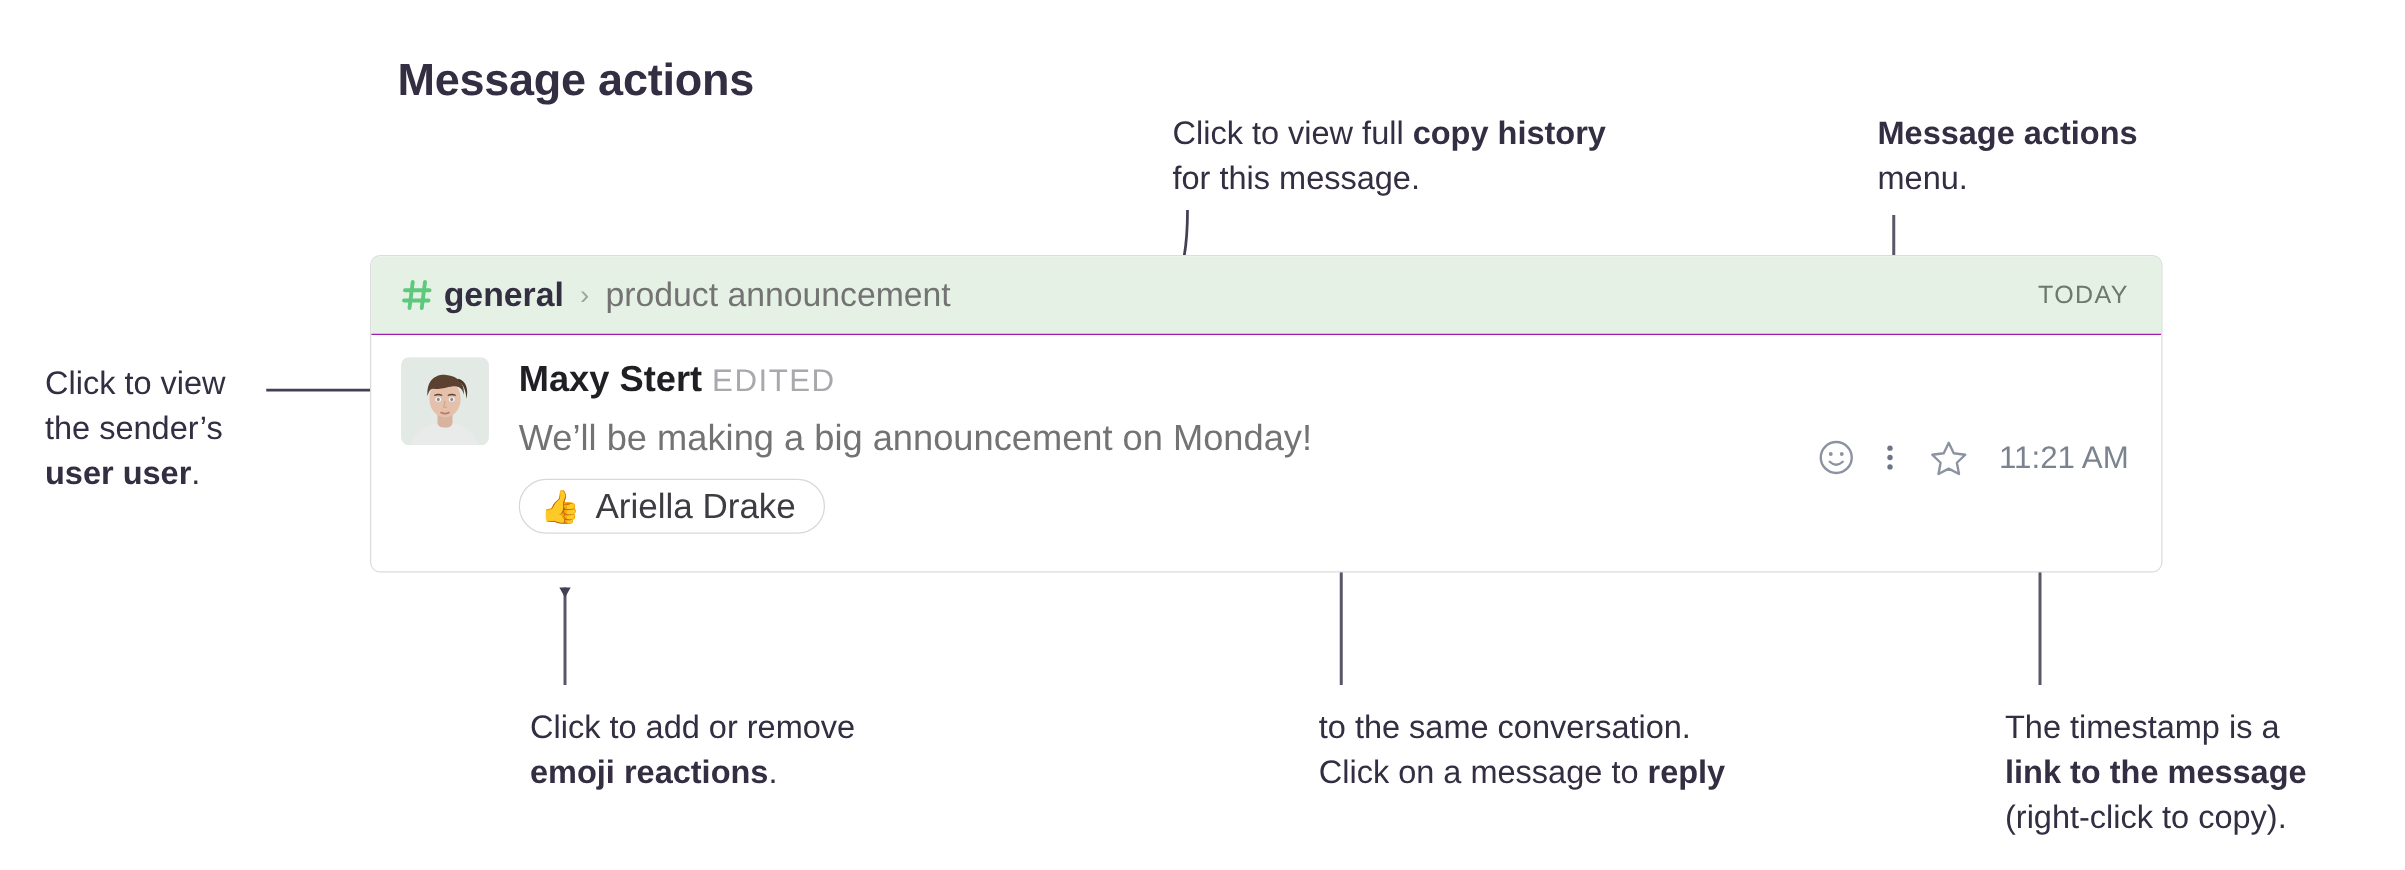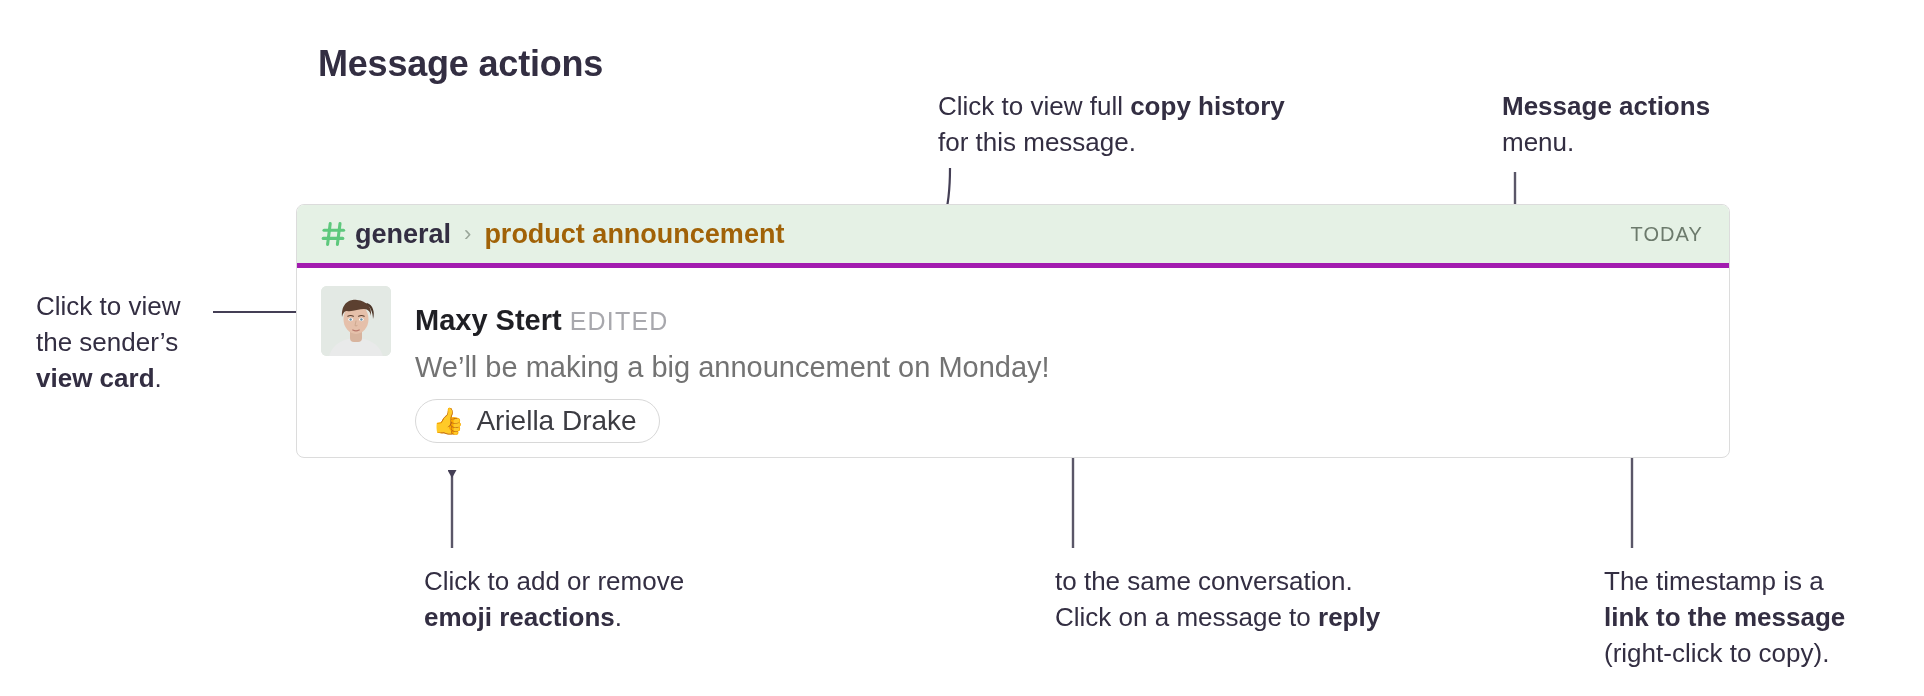--- a/index.html
+++ b/index.html
@@ -65,21 +65,21 @@
     overflow: hidden;
   }
 
   
   #channel-header {
     position: absolute;
     left: 0; top: 0;
     width: 100%;
     height: 63px;
     background: #e5f1e5;
-    border-bottom: 5px solid #a21caf;
+    border-bottom: 1px solid #a21caf;
     box-sizing: border-box;
     display: flex;
     align-items: center;
     padding: 0 26px 0 24px;
   }
   #hash-icon {
     width: 26px; height: 26px;
     margin-right: 8px;
     flex: none;
     display: block;
@@ -92,39 +92,39 @@
   }
   #breadcrumb-chevron {
     margin: 0 13px;
     color: #9aa79a;
     font-size: 22px;
     line-height: 1;
     font-weight: 400;
   }
   #topic-name {
     font-size: 27px;
-    font-weight: 700;
-    color: #a16207;
+    font-weight: 400;
+    color: #737373;
     white-space: nowrap;
   }
   #header-date {
     margin-left: auto;
     font-size: 20px;
     letter-spacing: 1.1px;
     color: #6c7a6c;
     font-weight: 400;
     white-space: nowrap;
   }
 
   
   #message-row {
     position: absolute;
     left: 0; top: 63px;
     right: 0; bottom: 0;
-    padding: 36px 26px 0 24px;
+    padding: 20px 26px 0 24px;
     box-sizing: border-box;
   }
 
   #avatar {
     position: absolute;
     left: 24px;
     top: 18px;
     width: 70px;
     height: 70px;
     border-radius: 6px;
@@ -248,21 +248,21 @@
 </div>
 
 <div class="abs annot" id="annot-actions-menu">
   <div><b>Message actions</b></div>
   <div>menu.</div>
 </div>
 
 <div class="abs annot" id="annot-user-card">
   <div>Click to view</div>
   <div>the sender’s</div>
-  <div><b>view card</b><span>.</span></div>
+  <div><b>user user</b><span>.</span></div>
 </div>
 
 <div class="abs annot" id="annot-emoji">
   <div>Click to add or remove</div>
   <div><b>emoji reactions</b><span>.</span></div>
 </div>
 
 <div class="abs annot" id="annot-reply">
   <div>to the same conversation.</div>
   <div><span>Click on a message to </span><b>reply</b></div>
@@ -326,15 +326,37 @@
       </div>
 
       <div id="message-text">We’ll be making a big announcement on Monday!</div>
 
       <div id="reaction-pill">
         <span id="reaction-emoji">👍</span>
         <span id="reaction-users">Ariella Drake</span>
       </div>
     </div>
 
+    <div id="message-actions">
+
+      <svg class="action-icon" viewBox="0 0 32 32">
+        <circle cx="16" cy="16" r="12.4" fill="none" stroke="#8b93a1" stroke-width="1.9"></circle>
+        <circle cx="11.6" cy="13.2" r="1.55" fill="#8b93a1"></circle>
+        <circle cx="20.4" cy="13.2" r="1.55" fill="#8b93a1"></circle>
+        <path d="M10.8 19.4 Q16 24.2, 21.2 19.4" fill="none" stroke="#8b93a1" stroke-width="1.9" stroke-linecap="round"></path>
+      </svg>
+
+      <svg class="action-icon" id="kebab-icon" viewBox="0 0 10 32">
+        <circle cx="5" cy="8.5" r="2.15" fill="#6d7585"></circle>
+        <circle cx="5" cy="16" r="2.15" fill="#6d7585"></circle>
+        <circle cx="5" cy="23.5" r="2.15" fill="#6d7585"></circle>
+      </svg>
+
+      <svg class="action-icon" id="star-icon" viewBox="0 0 32 32">
+        <path d="M16 4.2 L20.0 12.6 L29.2 13.8 L22.5 20.2 L24.2 29.2
+                 L16 24.9 L7.8 29.2 L9.5 20.2 L2.8 13.8 L12.0 12.6 z" fill="none" stroke="#8b93a1" stroke-width="1.9" stroke-linejoin="round"></path>
+      </svg>
+
+      <span id="timestamp">11:21 AM</span>
+    </div>
 
   </div>
 </div>
 
 </body></html>

